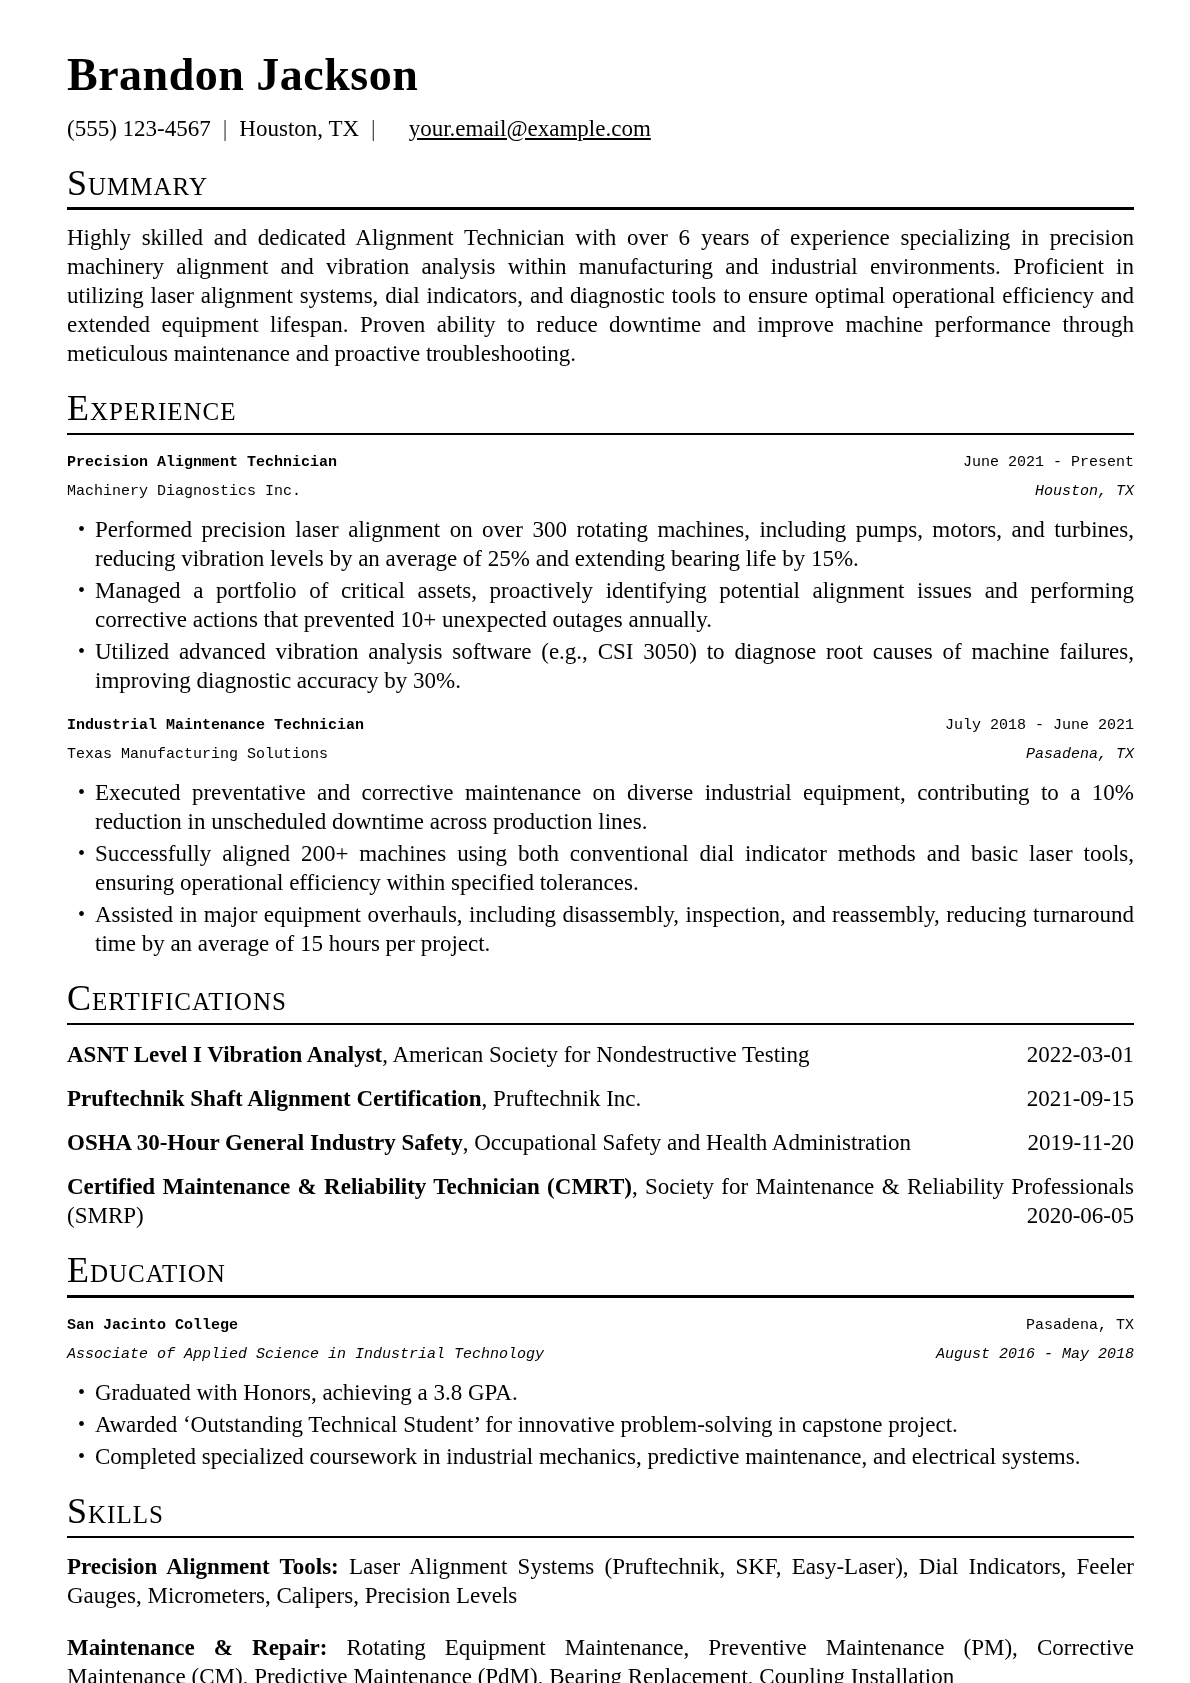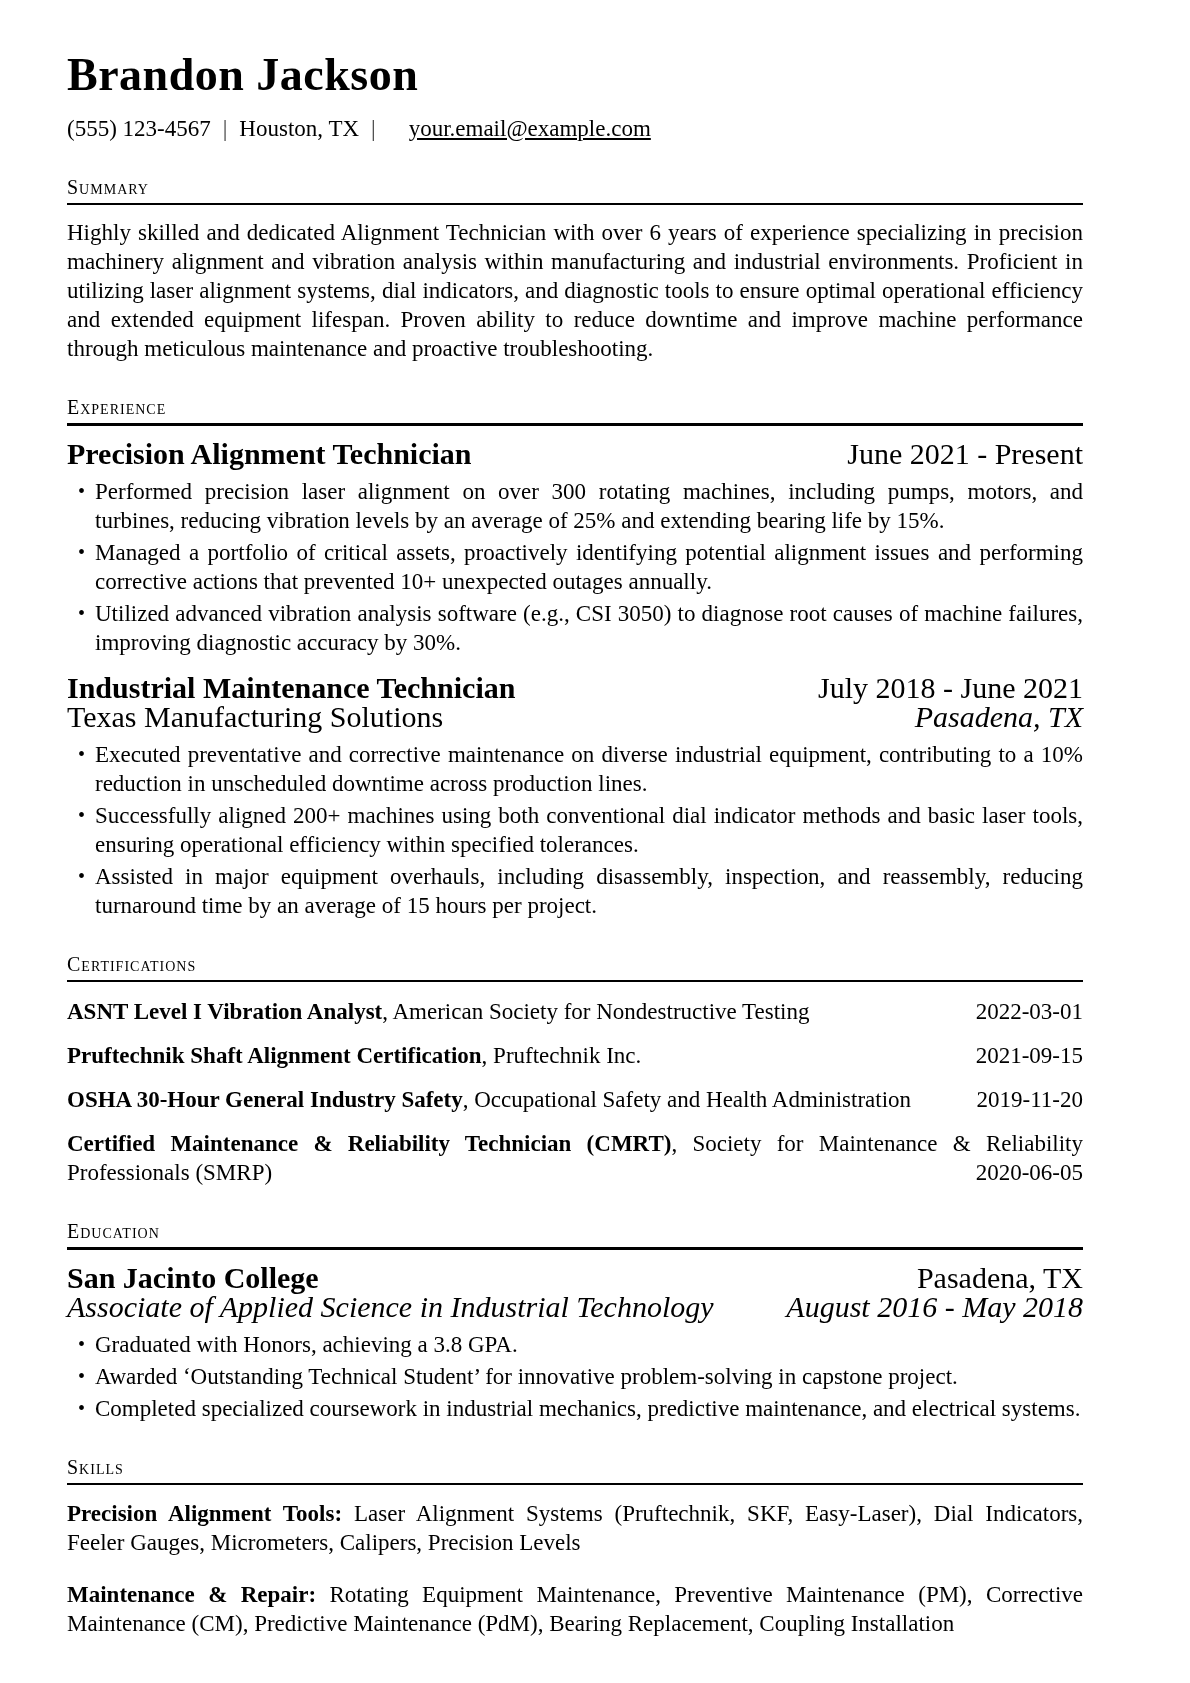--- a/index.html
+++ b/index.html
@@ -8,21 +8,21 @@
     width: 1190px;
     height: 1683px;
     background: #ffffff;
     color: #000000;
     font-family: "Liberation Serif", "DejaVu Serif", serif;
     overflow: hidden;
   }
   .page {
     width: 1190px;
     height: 1683px;
-    padding: 50px 107px 0 67px;
+    padding: 50px 56px 0 67px;
   }
 
   
   .name {
     font-size: 46px;
     font-weight: 700;
     line-height: 1.1;
     letter-spacing: 0.5px;
   }
   .contact-line {
@@ -36,22 +36,22 @@
   }
   .email {
     color: #000;
     text-decoration: underline;
     cursor: pointer;
     margin-left: 21px;
   }
 
   
   .section-heading {
-    margin-top: 34px;
-    font-size: 20px;
+    margin-top: 22px;
+    font-size: 36px;
     line-height: 1.05;
     font-variant: small-caps;
     letter-spacing: 1px;
     font-weight: 400;
   }
   .rule {
     height: 2.5px;
     background: #000;
     margin-top: 5px;
   }
@@ -63,22 +63,23 @@
     text-align: justify;
   }
 
   
   .entry { margin-top: 13px; }
   .entry + .entry { margin-top: 16px; }
   .row {
     display: flex;
     justify-content: space-between;
     align-items: baseline;
-    font-size: 30px;
-    line-height: 29px;
+    font-size: 15px;
+    line-height: 29px;
+    font-family: Liberation Mono, monospace;
   }
   .bold { font-weight: 700; }
   .italic { font-style: italic; }
 
   ul.bullets {
     margin: 9px 0 0 0;
     padding: 0 0 0 28px;
     list-style: none;
     font-size: 23px;
     line-height: 29px;
@@ -132,20 +133,24 @@
 
   <div>
     <div class="section-heading">Experience</div>
     <div class="rule"></div>
 
       <div class="entry">
         <div class="row">
           <span class="bold">Precision Alignment Technician</span>
           <span>June 2021 - Present</span>
         </div>
+        <div class="row">
+          <span>Machinery Diagnostics Inc.</span>
+          <span class="italic">Houston, TX</span>
+        </div>
         <ul class="bullets">
           <li>Performed precision laser alignment on over 300 rotating machines, including pumps, motors, and turbines, reducing vibration levels by an average of 25% and extending bearing life by 15%.</li>
           <li>Managed a portfolio of critical assets, proactively identifying potential alignment issues and performing corrective actions that prevented 10+ unexpected outages annually.</li>
           <li>Utilized advanced vibration analysis software (e.g., CSI 3050) to diagnose root causes of machine failures, improving diagnostic accuracy by 30%.</li>
         </ul>
       </div>
 
       <div class="entry">
         <div class="row">
           <span class="bold">Industrial Maintenance Technician</span>

